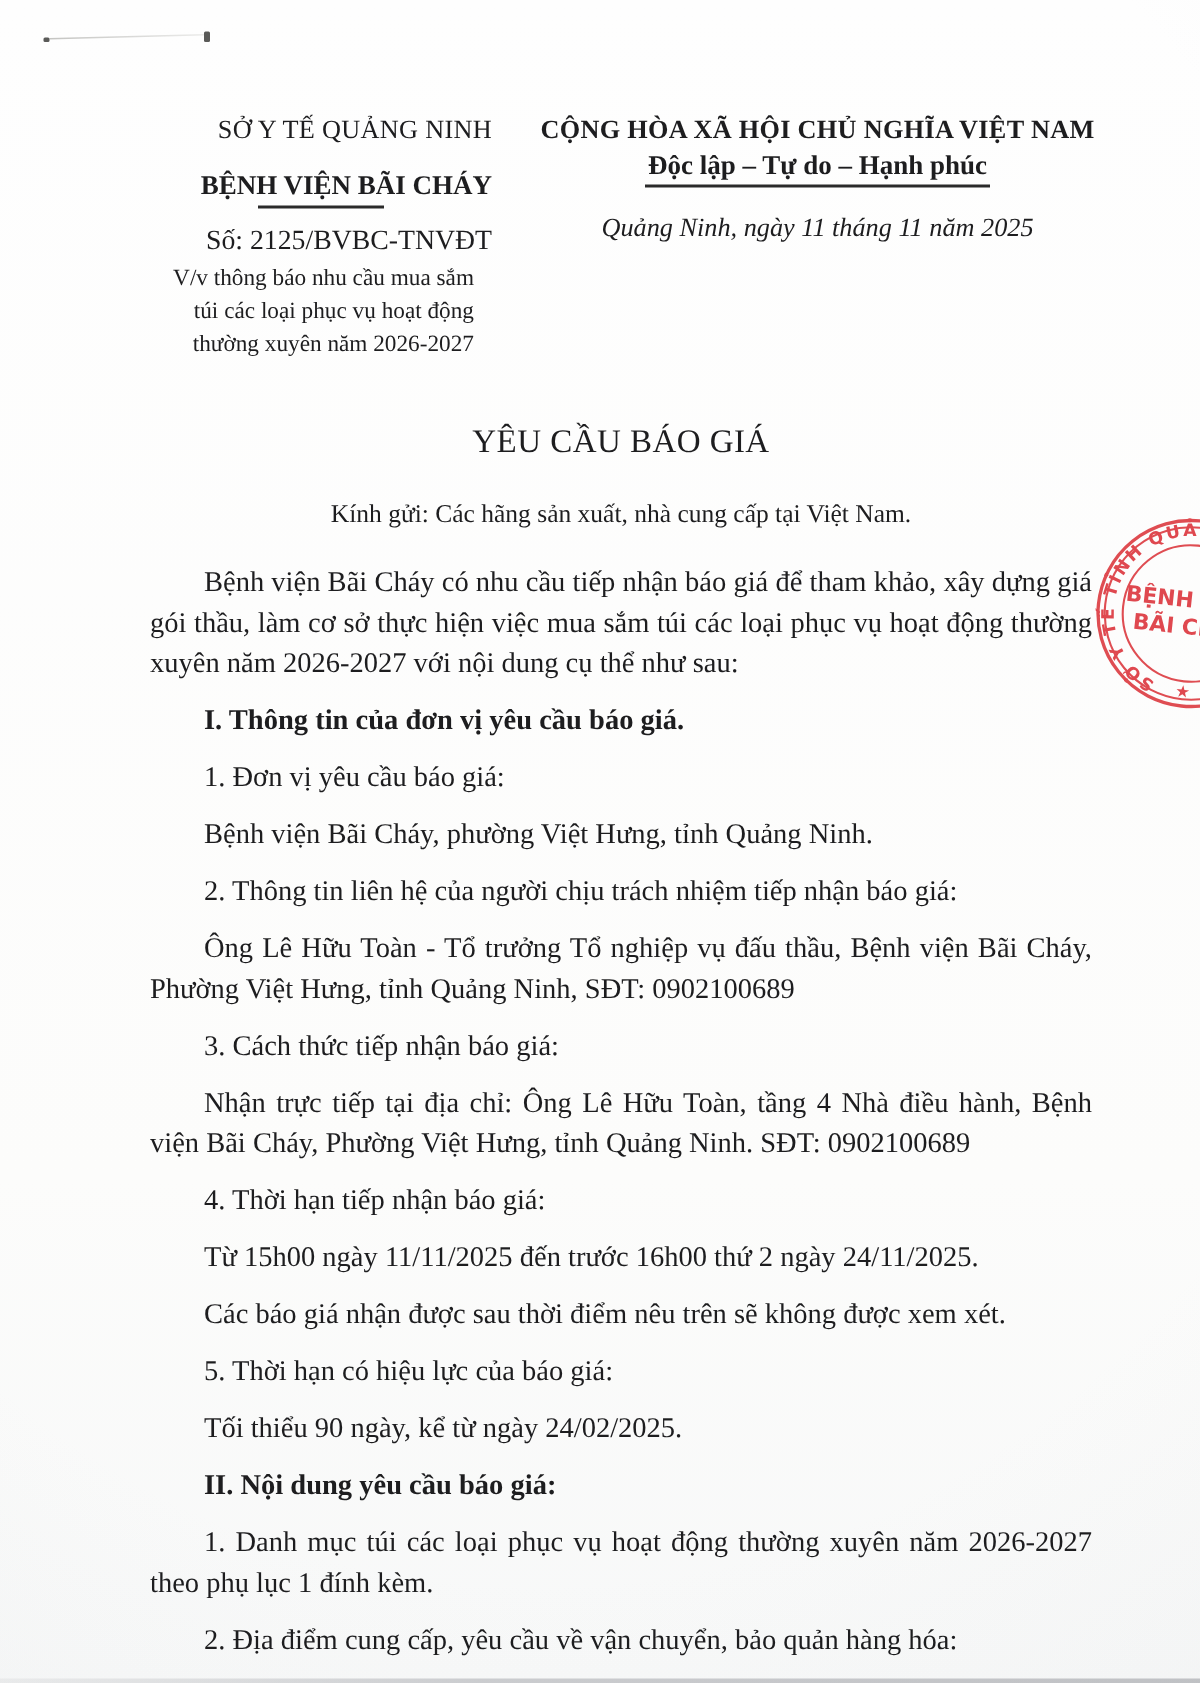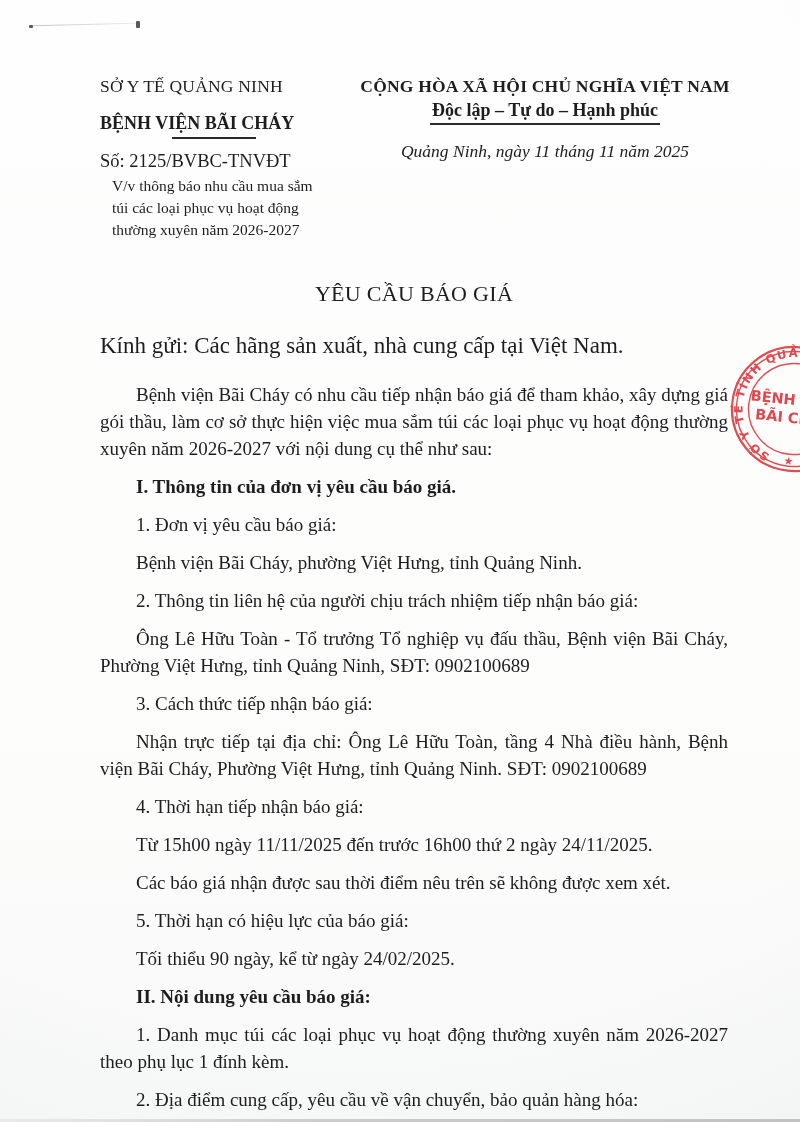--- a/index.html
+++ b/index.html
@@ -32,35 +32,35 @@
   }
 
   .page {
     position: absolute; inset: 0;
     padding: 76px 72px 0 100px;
     box-sizing: border-box;
   }
 
   
   .hdr { display: flex; justify-content: space-between; align-items: flex-start; }
-  .hdr-left  { width: 228px; text-align: left; flex: none; }
+  .hdr-left  { width: 228px; text-align: right; flex: none; }
   .hdr-right { width: 382px; text-align: center; flex: none; margin-right: -8px; }
   .agency   { font-size: 17.5px; letter-spacing: 0.2px; }
   .orgname  { font-size: 18px; font-weight: bold; margin-top: 16px; }
   .org-rule { width: 84px; border-bottom: 2px solid #2a2a2a; margin: 3px auto 12px; }
   .docnum   { font-size: 18.5px; }
   .subject  { font-size: 15.5px; line-height: 22px; margin: 3px auto 0; width: 204px; }
   .national { font-size: 17.5px; font-weight: bold; letter-spacing: 0.2px; }
   .motto    { display: inline-block; font-size: 18px; font-weight: bold;
               border-bottom: 2px solid #2a2a2a; padding: 0 2px 2px; margin-top: 3px; }
   .dateline { font-size: 17.5px; font-style: italic; margin-top: 16px; }
 
   
   .doc-title { text-align: center; font-size: 22px; font-weight: normal; margin-top: 40px; letter-spacing: 0.3px; }
-  .salutation { text-align: left; font-size: 23px; margin-top: 26px; }
+  .salutation { text-align: center; font-size: 17px; margin-top: 26px; }
 
   
   .body-text { margin-top: 22px; }
   .body-text p {
     margin: 0 0 11px 0;
     font-size: 19px;
     line-height: 27px;
     text-align: justify;
     text-indent: 36px;
   }

